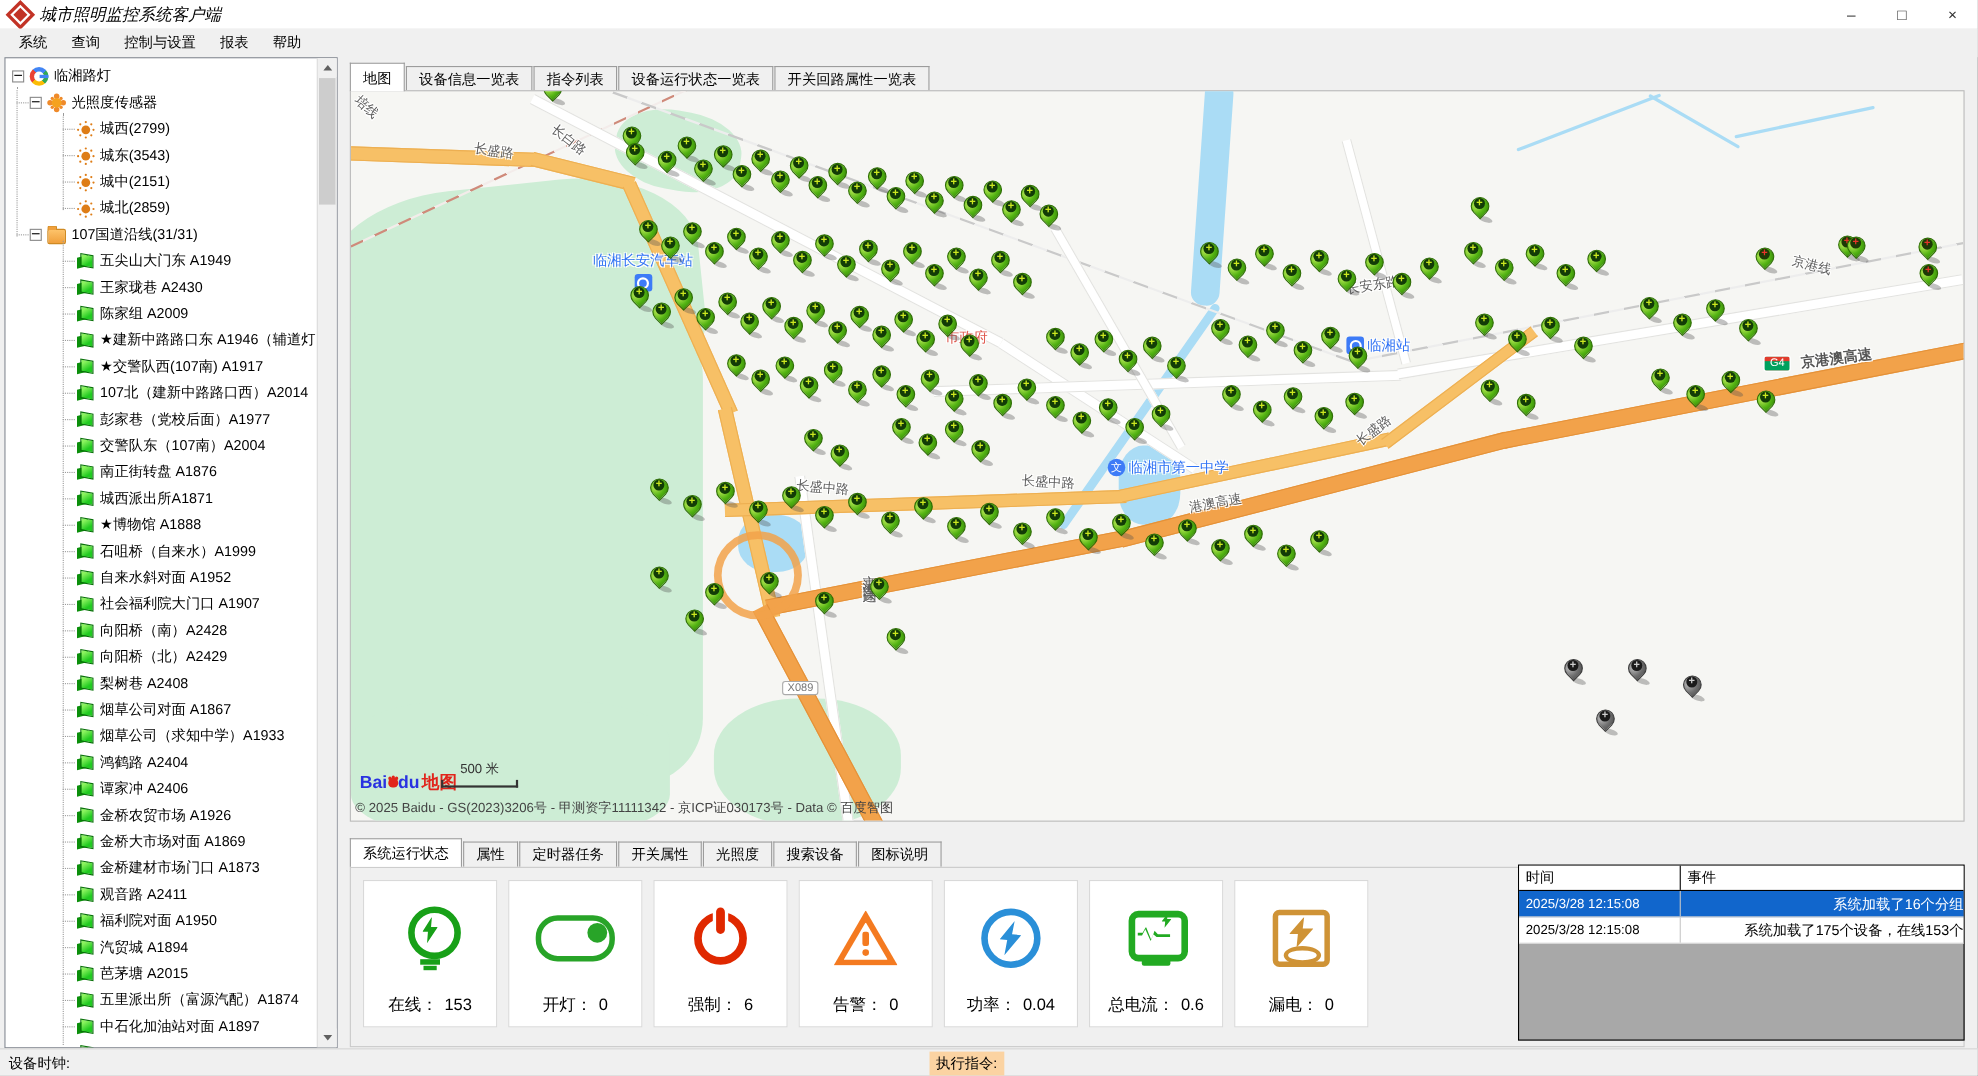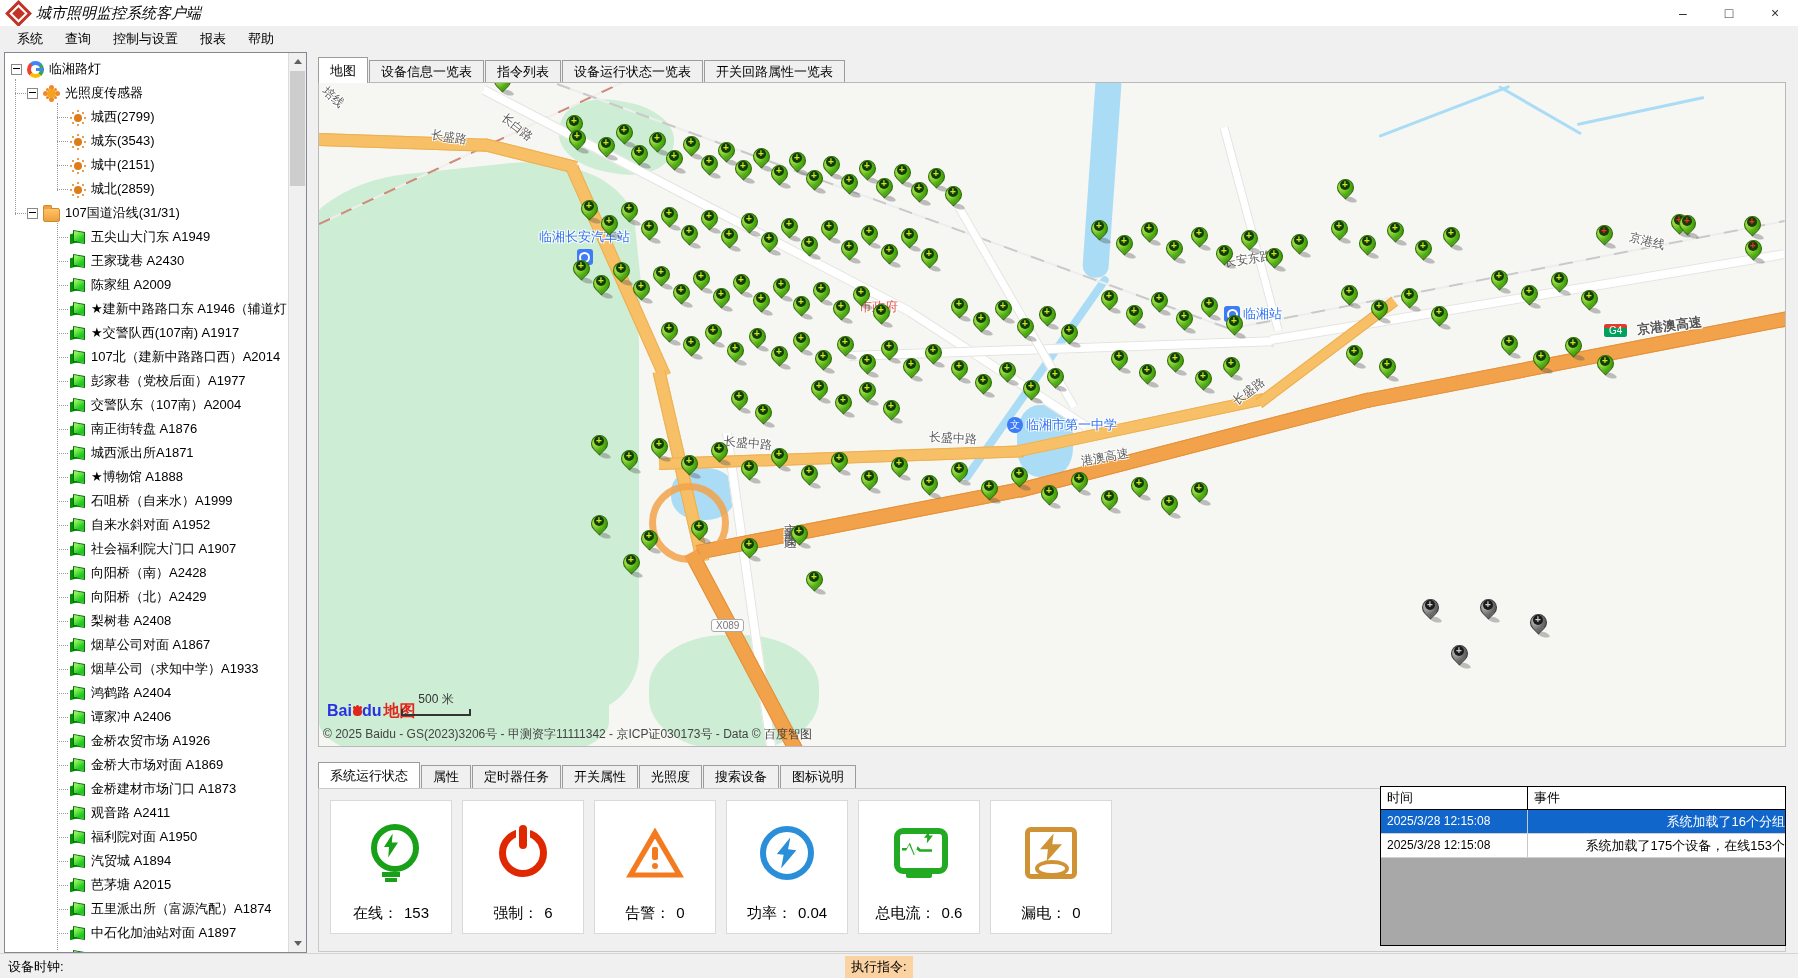--- a/index.html
+++ b/index.html
@@ -1270,20 +1270,28 @@
               <i class="ring"></i>
               <i class="bolt"></i>
               <i class="b1"></i>
               <i class="b2"></i>
             </span>
           </div>
           <div class="clabel"><span>在线：</span><span class="cval">153</span></div>
         </div>
         <div class="card">
           <div class="cicon">
+            <span class="ico ic-toggle">
+              <i></i>
+            </span>
+          </div>
+          <div class="clabel"><span>开灯：</span><span class="cval">0</span></div>
+        </div>
+        <div class="card">
+          <div class="cicon">
             <span class="ico ic-power">
               <i class="ring"></i>
               <i class="gap"></i>
               <i class="bar"></i>
             </span>
           </div>
           <div class="clabel"><span>强制：</span><span class="cval">6</span></div>
         </div>
         <div class="card">
           <div class="cicon">

